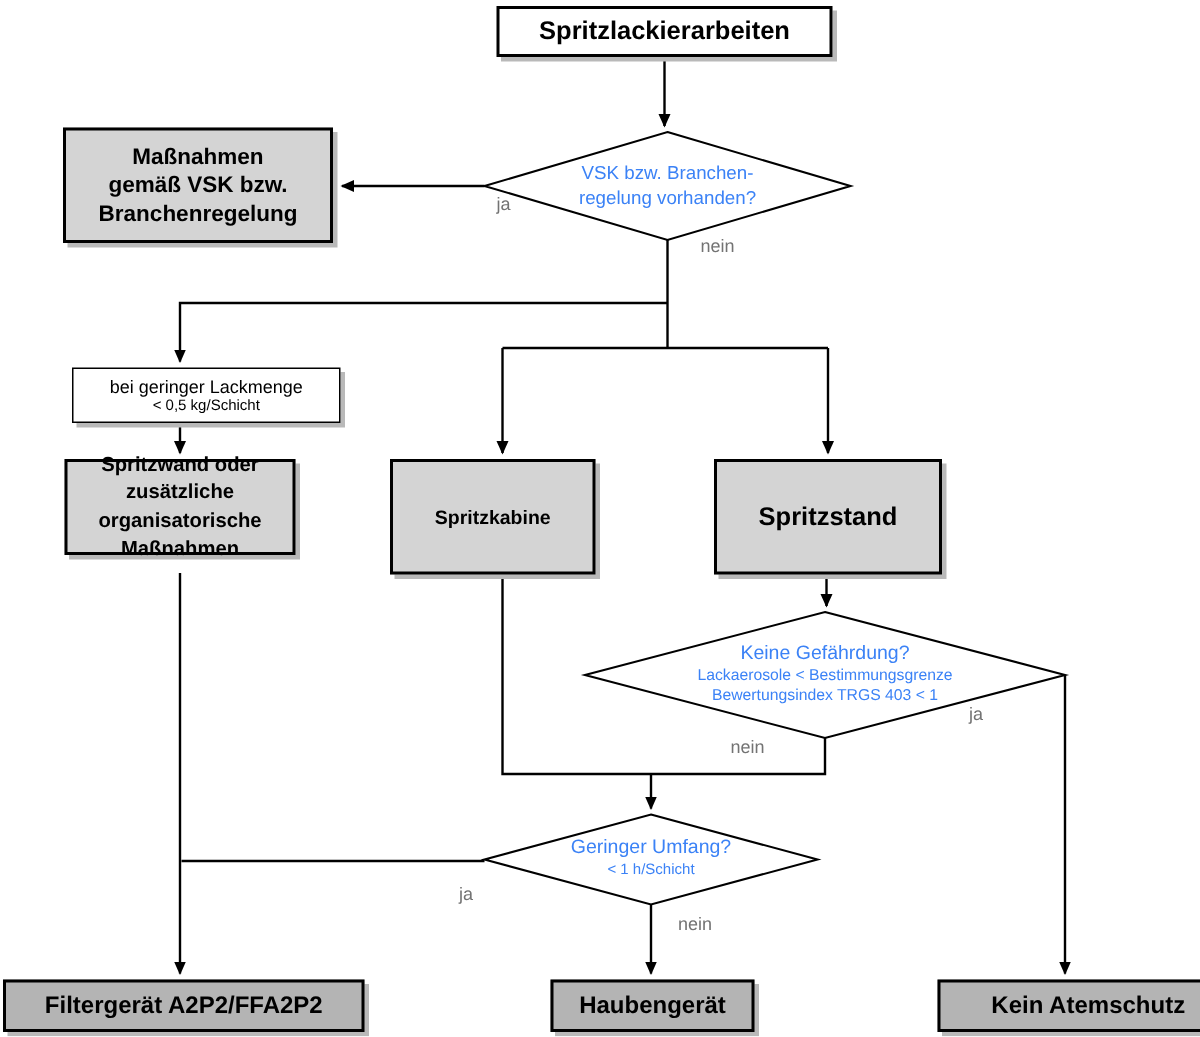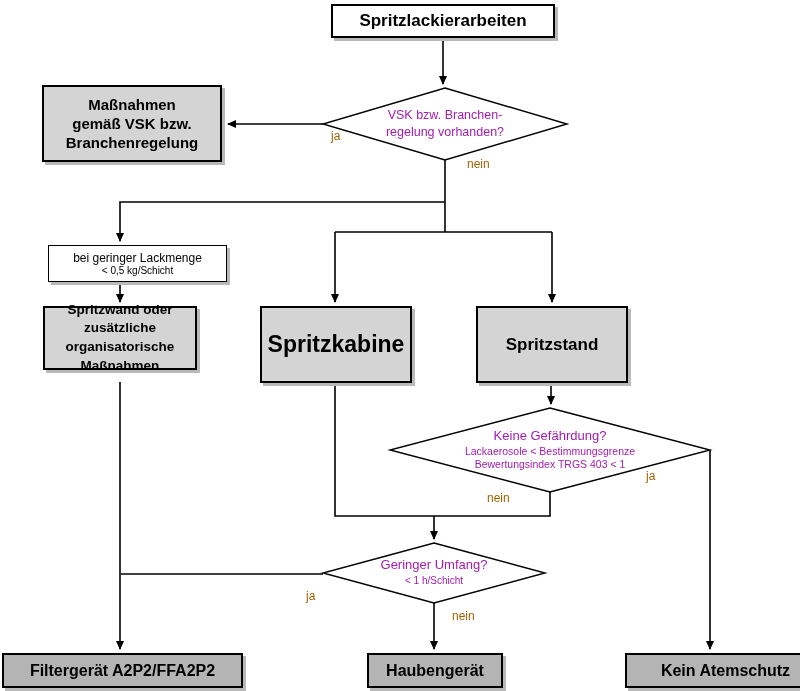--- a/index.html
+++ b/index.html
@@ -16,36 +16,36 @@
   }
   .node.gray  { background:var(--box-fill,#d4d4d4); }
   .node.dark  { background:var(--terminal-fill,#b4b4b4); }
   .node.white { background:#fff; }
   .start   { left:331px; top:4px;  width:224px; height:34px; font-size:17px; }
   .massn   { left:42px;  top:85px; width:180px; height:77px; font-size:15px; line-height:1.28; }
   .lackm   { left:48px;  top:245px; width:179px; height:37px; border-width:1px; font-weight:normal; }
   .lackm .l1 { font-size:12px; }
   .lackm .l2 { font-size:10px; }
   .wand    { left:43px;  top:306px; width:154px; height:64px; font-size:13.5px; line-height:1.38; border-width:2px; }
-  .kabine  { left:260px; top:306px; width:152px; height:77px; font-size:23px; }
+  .kabine  { left:260px; top:306px; width:137px; height:77px; font-size:13px; }
   .stand   { left:476px; top:306px; width:152px; height:77px; font-size:17px; }
   .filter  { left:2px;   top:653px; width:241px; height:35px; font-size:16px; }
   .haube   { left:367px; top:653px; width:136px; height:35px; font-size:16px; }
   .keinas  { left:625px; top:653px; width:201px; height:35px; font-size:16px; }
   .dtext {
     position:absolute; transform:translate(-50%,-50%);
-    text-align:center; white-space:nowrap; color:#a21caf;
+    text-align:center; white-space:nowrap; color:#3b82f6;
   }
   .d1 { left:445px; top:124px; font-size:12.5px; line-height:1.35; }
   .d2 { left:550px; top:449px; }
   .d3 { left:434px; top:571px; }
   .dtitle { font-size:13px; line-height:1.35; }
   .dsub   { font-size:10.5px; line-height:1.3; }
   .d3 .dsub { font-size:10px; }
-  .elabel { position:absolute; font-size:12px; color:#a16207; }
+  .elabel { position:absolute; font-size:12px; color:#737373; }
   .block { display:block; }
 </style>
 </head>
 <body>
 
 <div id="canvas">
 
   <svg id="wires" width="800" height="691" viewBox="0 0 800 691">
     <defs>
       <marker id="arr" markerUnits="userSpaceOnUse" markerWidth="10" markerHeight="9" refX="8" refY="4" orient="auto">

